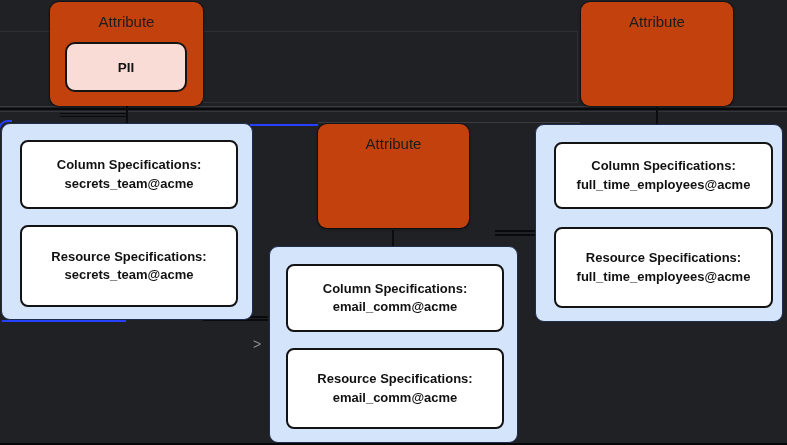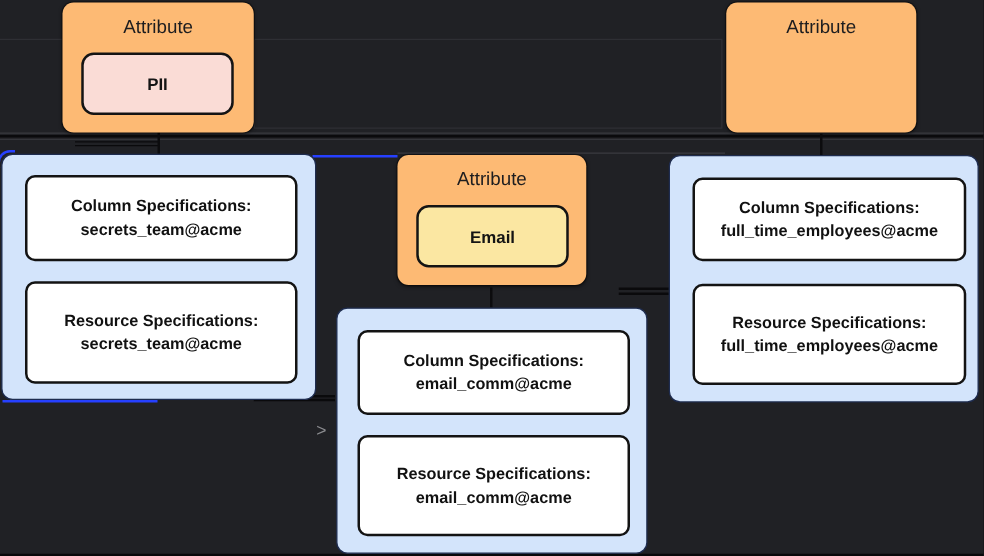--- a/index.html
+++ b/index.html
@@ -18,21 +18,21 @@
     border-left:2px solid #2640ff; border-top:2px solid #2640ff;
     border-top-left-radius:10px; background:transparent; box-sizing:border-box;
   }
   .edge-arrow {
     position:absolute; z-index:3; color:#8b8c90; font-size:14px; line-height:14px;
     font-weight:400;
   }
   
   .attr-card {
     position:absolute; z-index:2; height:104px;
-    background:#fdba74; border-radius:9px;
+    background:#c2410c; border-radius:9px;
     box-shadow:0 0 0 1px rgba(0,0,0,0.35), 0 1px 3px rgba(0,0,0,0.5);
   }
   .attr-title {
     text-align:center; padding-top:11px; font-size:15px; color:#1d1d1f;
   }
   .attr-chip {
     position:absolute; left:15px; top:40px; width:122px; height:50px;
     border:2px solid #141414; border-radius:10px; box-sizing:border-box;
     display:flex; align-items:center; justify-content:center;
   }
@@ -83,23 +83,20 @@
       <span>PII</span>
     </div>
   </div>
 
   <div class="attr-card" style="left:581px; top:2px; width:152px;">
     <div class="attr-title">Attribute</div>
   </div>
 
   <div class="attr-card" style="left:318px; top:124px; width:151px;">
     <div class="attr-title">Attribute</div>
-    <div class="attr-chip" style="background-color: rgb(251, 231, 162);">
-      <span>Email</span>
-    </div>
   </div>
 
   <div class="spec-container" style="left: 1px; top: 123px; width: 252px; height: 197px; background-color: rgb(211, 228, 251);">
     <div class="spec-box" style="left:18px; top:16px; width:218px; height:69px;">
       <div>Column Specifications:</div>
       <div>secrets_team@acme</div>
     </div>
     <div class="spec-box" style="left:18px; top:101px; width:218px; height:82px;">
       <div>Resource Specifications:</div>
       <div>secrets_team@acme</div>

